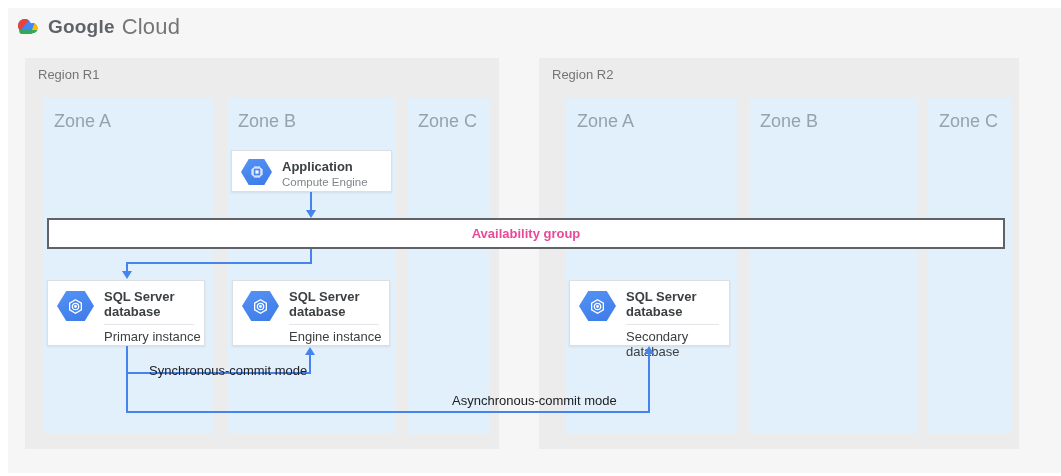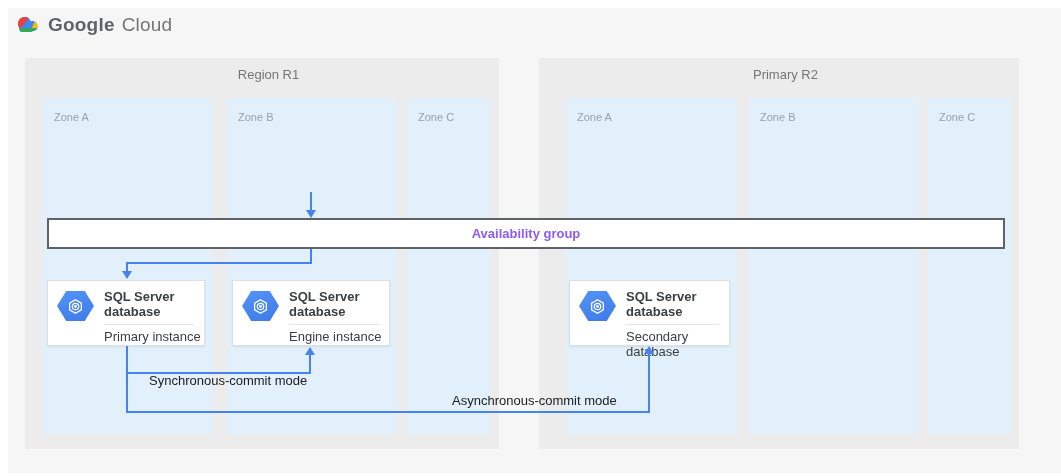--- a/index.html
+++ b/index.html
@@ -8,26 +8,26 @@
     font-family:"Liberation Sans", sans-serif; overflow:hidden;
     -webkit-font-smoothing:antialiased;
   }
   .canvas {
     position:absolute; left:8px; top:8px; width:1053px; height:465px;
     background:#f6f6f6;
   }
   
   .logo { position:absolute; left:14px; top:14px; display:flex; align-items:center; gap:7px; }
   .logo .brand { font-size:19px; font-weight:700; color:#5f6368; letter-spacing:.2px; }
-  .logo .product { font-size:19px; font-weight:400; color:#757575; letter-spacing:.2px; }
+  .logo .product { font-size:22px; font-weight:400; color:#757575; letter-spacing:.2px; }
   
   .region { position:absolute; background:#ececec; }
-  .region-label { padding:9px 0 0 13px; font-size:13px; color:#757575;text-align:center; }
+  .region-label { padding:9px 0 0 13px; font-size:13px; color:#757575; }
   .zone { position:absolute; background:#e2f0fc; }
-  .zone-label { padding:13px 0 0 11px; font-size:11px; color:#93a3b1; }
+  .zone-label { padding:13px 0 0 11px; font-size:18px; color:#93a3b1; }
   
   .card {
     position:absolute; background:#fff; border:1px solid #dcdfe3;
     box-shadow:0 1px 2px rgba(0,0,0,.08); box-sizing:border-box;
     display:flex; align-items:flex-start;
   }
   .hex {
     clip-path:polygon(25% 0,75% 0,100% 50%,75% 100%,25% 100%,0 50%);
     background:linear-gradient(160deg,#5493f5 0%,#3d7ae8 100%);
     display:flex; align-items:center; justify-content:center; flex:none;
@@ -38,21 +38,21 @@
   .card-title { font-size:13px; line-height:15px; color:#3c4043; font-weight:700; }
   .card-sub-gray { font-size:11.5px; color:#80868b; margin-top:2px; }
   .divider { border-top:1px solid #e4e6e9; margin:5px 10px 4px 0; }
   .card-sub-dark { font-size:13px; color:#3c4043; }
   
   .avail-bar {
     position:absolute; left:47px; top:218px; width:958px; height:31px;
     background:#fff; border:2px solid #5f6368; box-sizing:border-box;
     display:flex; align-items:center; justify-content:center;
   }
-  .avail-bar span { font-size:13px; font-weight:700; color:#8b5cf6; }
+  .avail-bar span { font-size:13px; font-weight:700; color:#ec4899; }
   
   .vline, .hline { position:absolute; background:#4683ee; }
   .vline { width:2px; } .hline { height:2px; }
   .arr { position:absolute; width:0; height:0; }
   .arr-down { border-left:5px solid transparent; border-right:5px solid transparent; border-top:8px solid #4683ee; }
   .arr-up   { border-left:5px solid transparent; border-right:5px solid transparent; border-bottom:8px solid #4683ee; }
   .edge-label { position:absolute; font-size:13px; color:#202124; white-space:nowrap; }
 </style>
 </head>
 <body>
@@ -77,21 +77,21 @@
       </g>
     </svg>
     <span class="brand">Google</span>
     <span class="product">Cloud</span>
   </div>
 
   <div class="region" style="left:25px; top:58px; width:474px; height:391px;">
     <div class="region-label">Region R1</div>
   </div>
   <div class="region" style="left:539px; top:58px; width:480px; height:391px;">
-    <div class="region-label">Primary R2</div>
+    <div class="region-label">Region R2</div>
   </div>
 
   <div class="zone" style="left:43px; top:98px; width:170px; height:336px;">
     <div class="zone-label">Zone A</div>
   </div>
   <div class="zone" style="left:227px; top:98px; width:169px; height:336px;">
     <div class="zone-label">Zone B</div>
   </div>
   <div class="zone" style="left:407px; top:98px; width:83px; height:336px;">
     <div class="zone-label">Zone C</div>
@@ -100,20 +100,33 @@
   <div class="zone" style="left:566px; top:98px; width:171px; height:336px;">
     <div class="zone-label">Zone A</div>
   </div>
   <div class="zone" style="left:749px; top:98px; width:169px; height:336px;">
     <div class="zone-label">Zone B</div>
   </div>
   <div class="zone" style="left:928px; top:98px; width:83px; height:336px;">
     <div class="zone-label">Zone C</div>
   </div>
 
+  <div class="card" style="left:231px; top:150px; width:161px; height:42px;">
+    <span class="hex hex-app">
+      <svg width="16" height="16" viewBox="0 0 16 16">
+        <rect x="4" y="4" width="8" height="8" rx="1" fill="none" stroke="#fff" stroke-width="1.2"></rect>
+        <rect x="6.4" y="6.4" width="3.2" height="3.2" fill="#fff"></rect>
+        <path stroke="#fff" stroke-width="1" d="M6 2v2M8 2v2M10 2v2M6 12v2M8 12v2M10 12v2M2 6h2M2 8h2M2 10h2M12 6h2M12 8h2M12 10h2"></path>
+      </svg>
+    </span>
+    <div class="card-text">
+      <div class="card-title">Application</div>
+      <div class="card-sub-gray">Compute Engine</div>
+    </div>
+  </div>
 
   <div class="avail-bar">
     <span>Availability group</span>
   </div>
 
   <div class="card" style="left:47px; top:280px; width:158px; height:66px;">
     <span class="hex hex-sql">
       <svg width="17" height="17" viewBox="0 0 16 16">
         <polygon points="8,1.6 13.5,4.8 13.5,11.2 8,14.4 2.5,11.2 2.5,4.8" fill="none" stroke="#fff" stroke-width="1.2"></polygon>
         <circle cx="8" cy="8" r="3" fill="none" stroke="#fff" stroke-width="1.2"></circle>
@@ -167,21 +180,21 @@
     <div class="hline" style="left:126px; top:262px; width:186px;"></div>
     <div class="vline" style="left:126px; top:262px; height:10px;"></div>
     <div class="arr arr-down" style="left:122px; top:271px;"></div>
   </div>
 
   <div>
     <div class="vline" style="left:126px; top:346px; height:28px;"></div>
     <div class="hline" style="left:126px; top:372px; width:185px;"></div>
     <div class="vline" style="left:309px; top:353px; height:21px;"></div>
     <div class="arr arr-up" style="left:305px; top:347px;"></div>
-    <div class="edge-label" style="left:149px; top:373px;">Synchronous-commit mode</div>
+    <div class="edge-label" style="left:149px; top:363px;">Synchronous-commit mode</div>
   </div>
 
   <div>
     <div class="vline" style="left:126px; top:372px; height:41px;"></div>
     <div class="hline" style="left:126px; top:411px; width:524px;"></div>
     <div class="vline" style="left:648px; top:353px; height:60px;"></div>
     <div class="arr arr-up" style="left:644px; top:346px;"></div>
     <div class="edge-label" style="left:452px; top:393px;">Asynchronous-commit mode</div>
   </div>
 </div>

